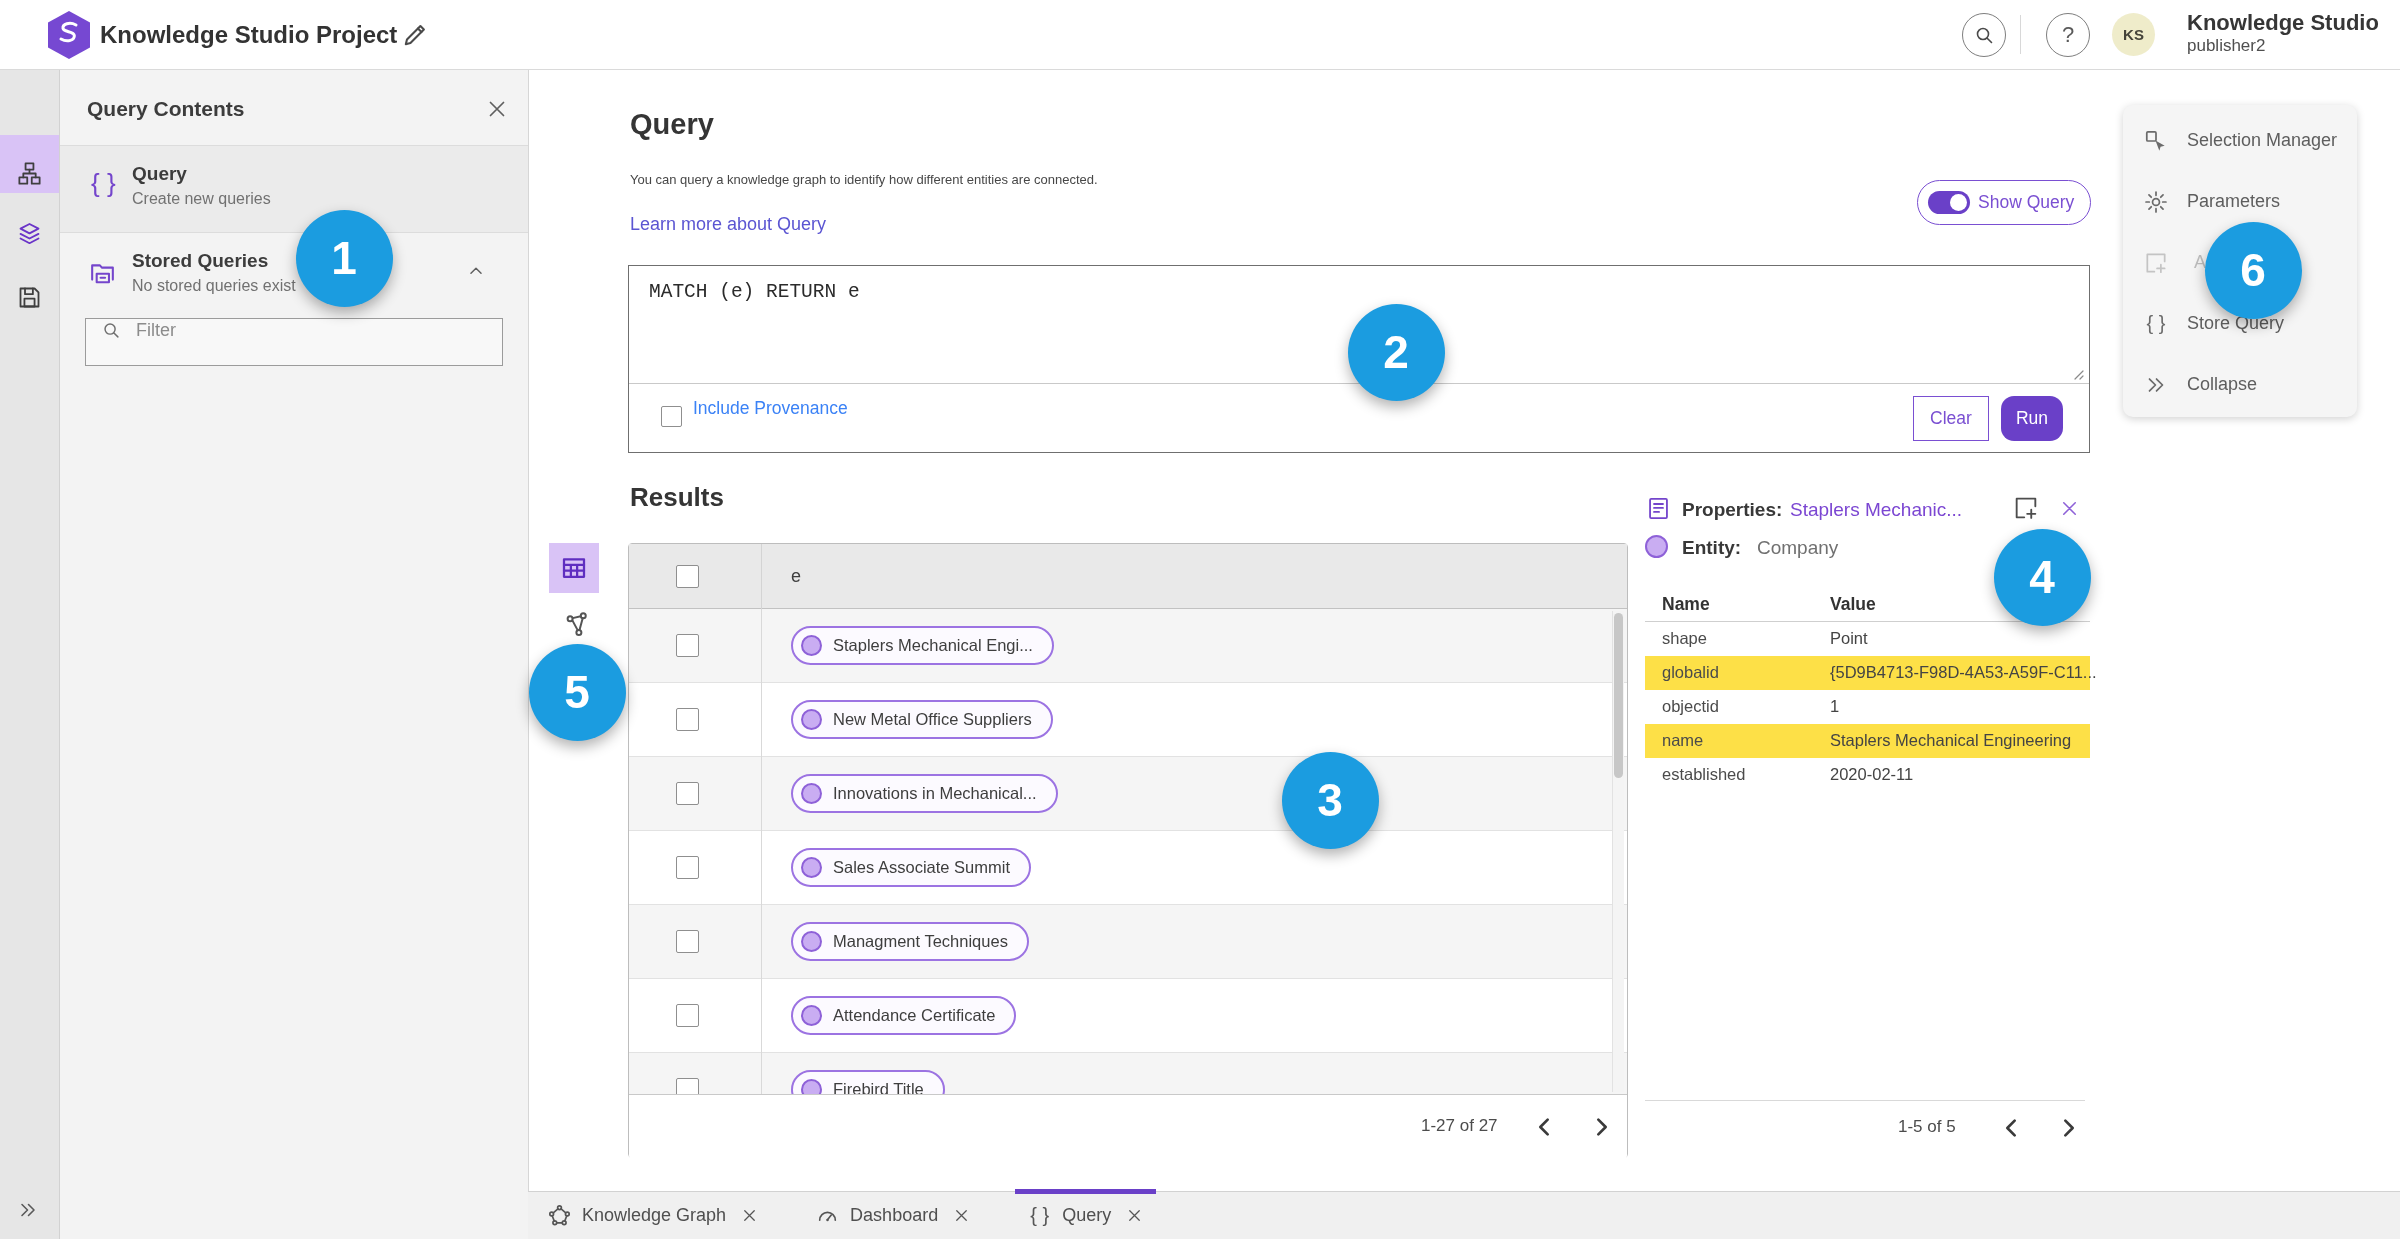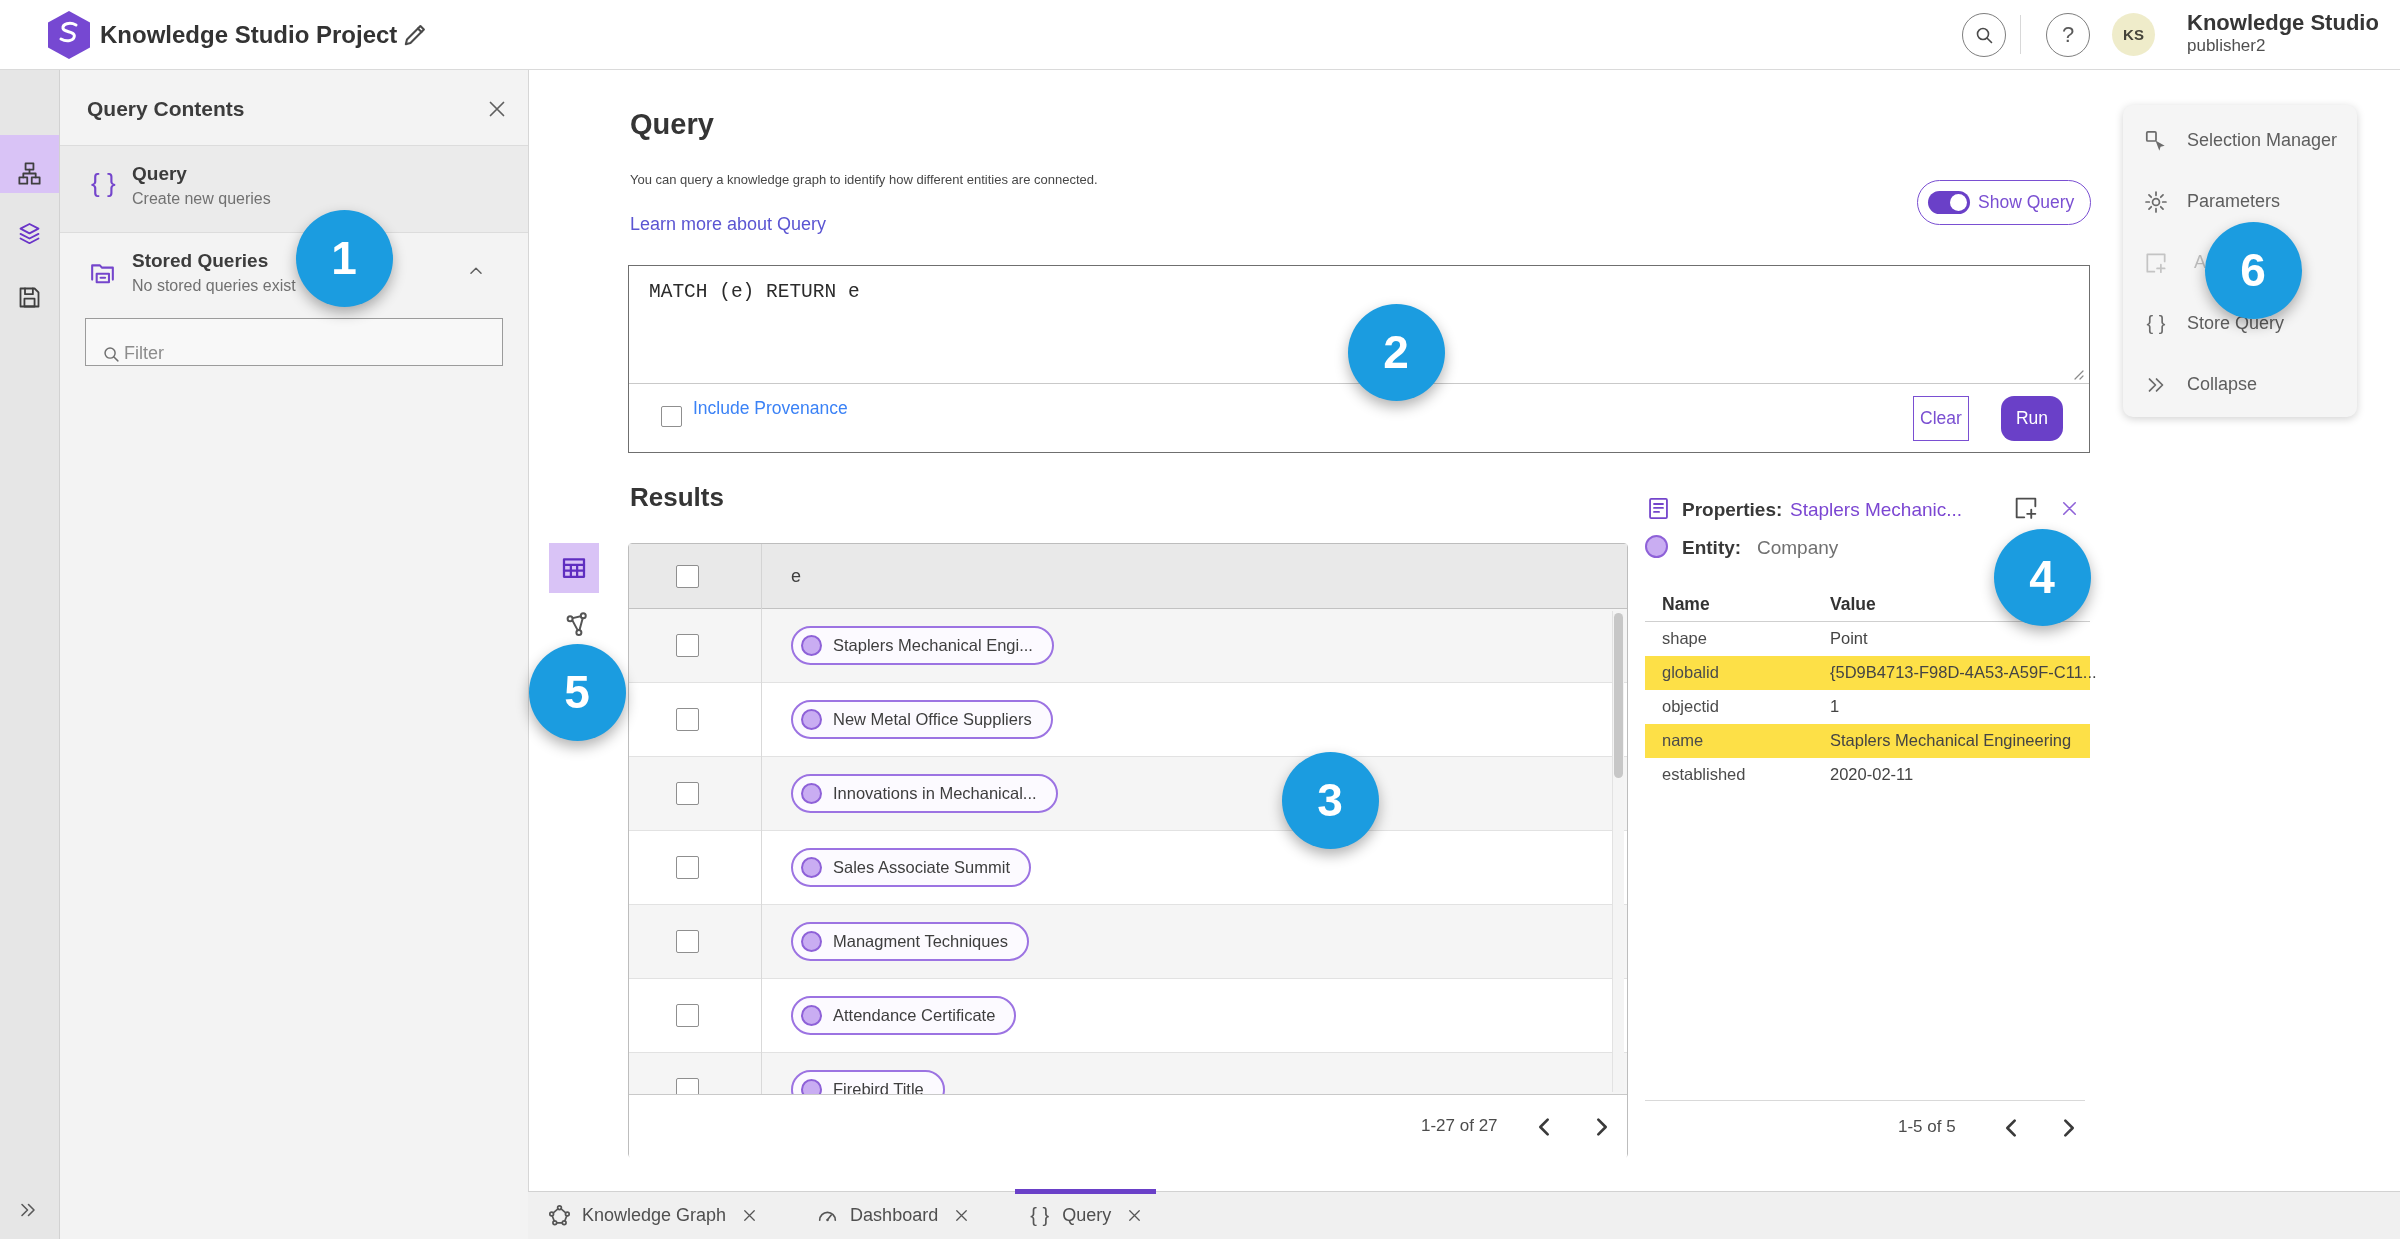--- a/index.html
+++ b/index.html
@@ -41,21 +41,21 @@
   .panel{position:absolute;left:60px;top:69px;width:468px;height:1170px;background:#f3f3f3;
          border-right:1px solid #d6d6d6;}
   .panel-title{position:absolute;left:27px;top:28px;font-size:21px;font-weight:700;color:#3c3c3c;}
   .panel-close{position:absolute;left:424px;top:27px;width:26px;height:26px;color:#5f5f5f;cursor:pointer;}
   .panel-div{position:absolute;left:0;width:468px;height:1px;background:#dcdcdc;}
   .panel-item{position:absolute;left:0;width:468px;cursor:pointer;}
   .pi-title{position:absolute;left:72px;font-size:19px;font-weight:700;color:#3c3c3c;}
   .pi-sub{position:absolute;left:72px;font-size:16px;color:#717171;}
   .braces{font-family:"Liberation Sans",sans-serif;font-weight:400;}
   .filter-box{position:absolute;left:25px;top:249px;width:418px;height:48px;background:#f8f8f8;
-              border:1px solid #9b9b9b;display:flex;align-items:flex-end;padding:0 14px;box-sizing:border-box;}
+              border:1px solid #9b9b9b;display:flex;align-items:flex-start;gap:12px;padding:0 14px;box-sizing:border-box;}
   .filter-box input{border:none;outline:none;background:transparent;font-size:18px;
                     font-family:"Liberation Sans",sans-serif;color:#3d3d3d;width:330px;}
   .filter-box input::placeholder{color:#8c8c8c;}
 
   
   .q-heading{position:absolute;left:630px;top:108px;font-size:29px;font-weight:700;color:#353535;}
   .q-desc{position:absolute;left:630px;top:172px;font-size:13px;color:#474747;}
   .q-link{position:absolute;left:630px;top:214px;font-size:18px;color:#5b55d2;cursor:pointer;}
   .show-query{position:absolute;left:1917px;top:180px;height:45px;border:1.5px solid #7a4fd2;
               border-radius:24px;background:#fff;display:flex;align-items:center;gap:8px;
@@ -271,21 +271,21 @@
     <textarea spellcheck="false" style="">MATCH (e) RETURN e</textarea>
     <span class="editor-resize ico">
       <svg viewBox="0 0 14 14" style="stroke-width:1.2;">
           <path d="M13 5L5 13M13 10l-3 3"></path>
         </svg>
     </span>
     <div class="editor-div"></div>
     <div class="editor-footer">
       <div class="cbx abs" style="left:32px;top:22px;width:21px;height:21px;"></div>
       <div class="prov-label">Include Provenance</div>
-      <button class="btn-outline" style="left:1284px;width:56px;">Clear</button>
+      <button class="btn-outline" style="left:1284px;width:76px;">Clear</button>
       <button class="btn-solid" style="left:1372px;width:62px;border-radius:13px;">Run</button>
     </div>
   </div>
 
   <div class="r-heading">Results</div>
 
   <div class="mini-tile">
     <span class="ico" style="width:30px;height:30px;color:#5f2ec0;">
       <svg viewBox="0 0 24 24" style="stroke-width:1.8;">
           <rect x="4" y="5" width="16" height="14"></rect>

